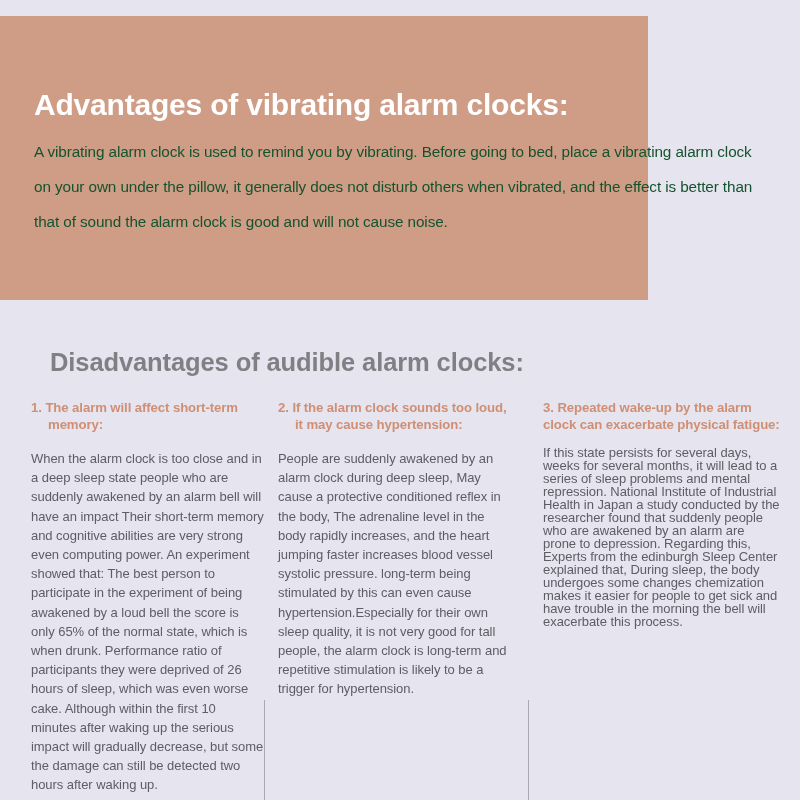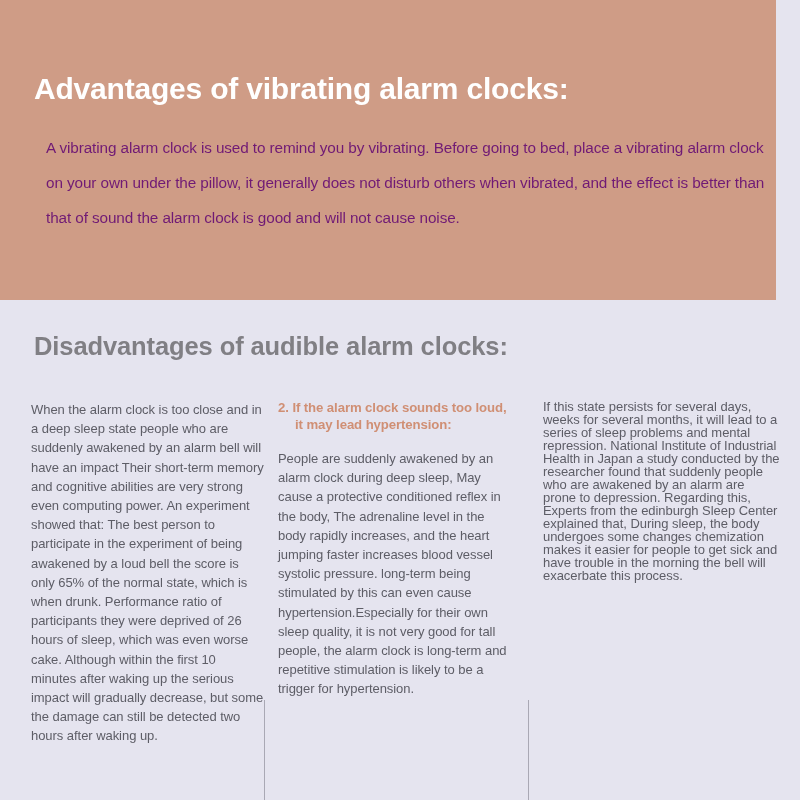--- a/index.html
+++ b/index.html
@@ -16,22 +16,22 @@
   .page {
     position: relative;
     width: 800px;
     height: 800px;
   }
 
   
   .top-band {
     position: absolute;
     left: 0;
-    top: 0;
-    width: 776px;
+    top: 16px;
+    width: 648px;
     height: 300px;
     background: #cf9c86;
     box-sizing: border-box;
     padding: 14px 34px;
   }
   .top-title {
     position: absolute;
     left: 34px;
     top: 72px;
     margin: 0;
@@ -39,41 +39,41 @@
     font-weight: bold;
     color: #ffffff;
     letter-spacing: -0.2px;
     white-space: nowrap;
   }
   .top-body {
     position: absolute;
     left: 34px;
     top: 118px;
     width: 735px;
-    margin: 12px;
+    margin: 0;
     font-size: 15.3px;
     line-height: 35px;
-    color: #701a75;
+    color: #14532d;
     letter-spacing: -0.1px;
   }
 
   
   .lower-band {
     position: absolute;
     left: 0;
     top: 300px;
     width: 800px;
     height: 500px;
     background: #e5e4ef;
   }
   .lower-title {
     position: absolute;
     left: 34px;
     top: 32px;
-    margin: 0;
+    margin: 16px;
     font-size: 25.5px;
     font-weight: bold;
     color: #807f84;
     letter-spacing: -0.1px;
     white-space: nowrap;
   }
 
   
   .columns {
     position: absolute;
@@ -140,29 +140,31 @@
     <h1 class="top-title">Advantages of vibrating alarm clocks:</h1>
     <p class="top-body">A vibrating alarm clock is used to remind you by vibrating. Before going to bed, place a vibrating alarm clock on your own under the pillow, it generally does not disturb others when vibrated, and the effect is better than that of sound the alarm clock is good and will not cause noise.</p>
   </div>
 
   <div class="lower-band">
     <h2 class="lower-title">Disadvantages of audible alarm clocks:</h2>
 
     <div class="columns">
 
       <div class="col col-1">
+        <h3 class="col-head"><span class="idx">1.</span> <span>The alarm will affect short-term memory:</span></h3>
         <p class="col-body">When the alarm clock is too close and in a deep sleep state people who are suddenly awakened by an alarm bell will have an impact Their short-term memory and cognitive abilities are very strong even computing power. An experiment showed that: The best person to participate in the experiment of being awakened by a loud bell the score is only 65% of the normal state, which is when drunk. Performance ratio of participants they were deprived of 26 hours of sleep, which was even worse cake. Although within the first 10 minutes after waking up the serious impact will gradually decrease, but some the damage can still be detected two hours after waking up.</p>
       </div>
 
       <div class="col col-2">
-        <h3 class="col-head"><span class="idx">2.</span> <span>If the alarm clock sounds too loud, it may lead hypertension:</span></h3>
+        <h3 class="col-head"><span class="idx">2.</span> <span>If the alarm clock sounds too loud, it may cause hypertension:</span></h3>
         <p class="col-body">People are suddenly awakened by an alarm clock during deep sleep, May cause a protective conditioned reflex in the body, The adrenaline level in the body rapidly increases, and the heart jumping faster increases blood vessel systolic pressure. long-term being stimulated by this can even cause hypertension.Especially for their own sleep quality, it is not very good for tall people, the alarm clock is long-term and repetitive stimulation is likely to be a trigger for hypertension.</p>
       </div>
 
       <div class="col col-3">
+        <h3 class="col-head"><span class="idx">3.</span> <span>Repeated wake-up by the alarm clock can exacerbate physical fatigue:</span></h3>
         <p class="col-body">If this state persists for several days, weeks for several months, it will lead to a series of sleep problems and mental repression. National Institute of Industrial Health in Japan a study conducted by the researcher found that suddenly people who are awakened by an alarm are prone to depression. Regarding this, Experts from the edinburgh Sleep Center explained that, During sleep, the body undergoes some changes chemization makes it easier for people to get sick and have trouble in the morning the bell will exacerbate this process.</p>
       </div>
 
     </div>
 
     <div class="divider divider-1"></div>
     <div class="divider divider-2"></div>
   </div>
 
 </div>

